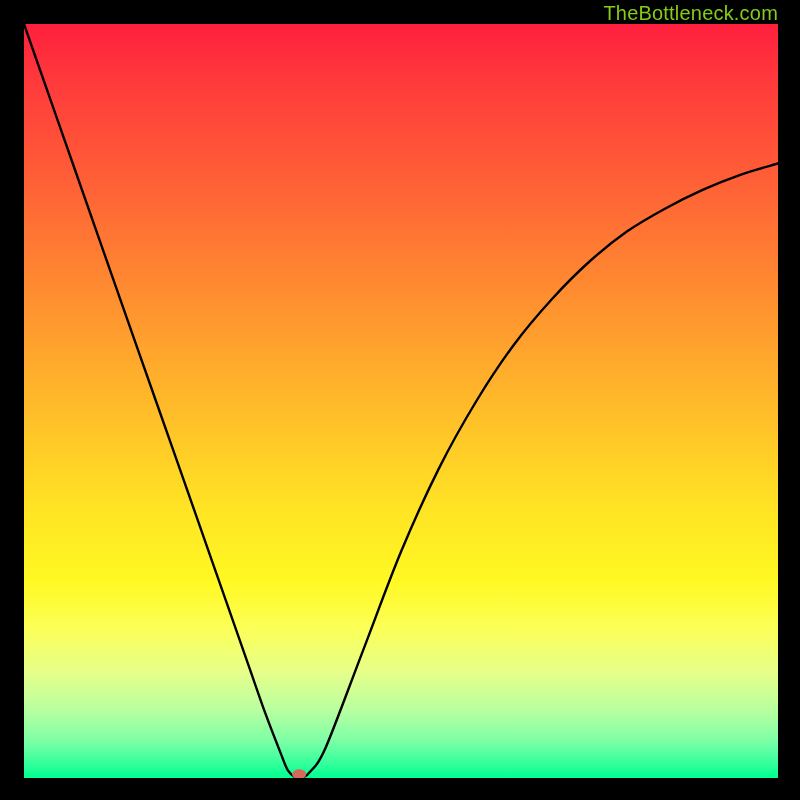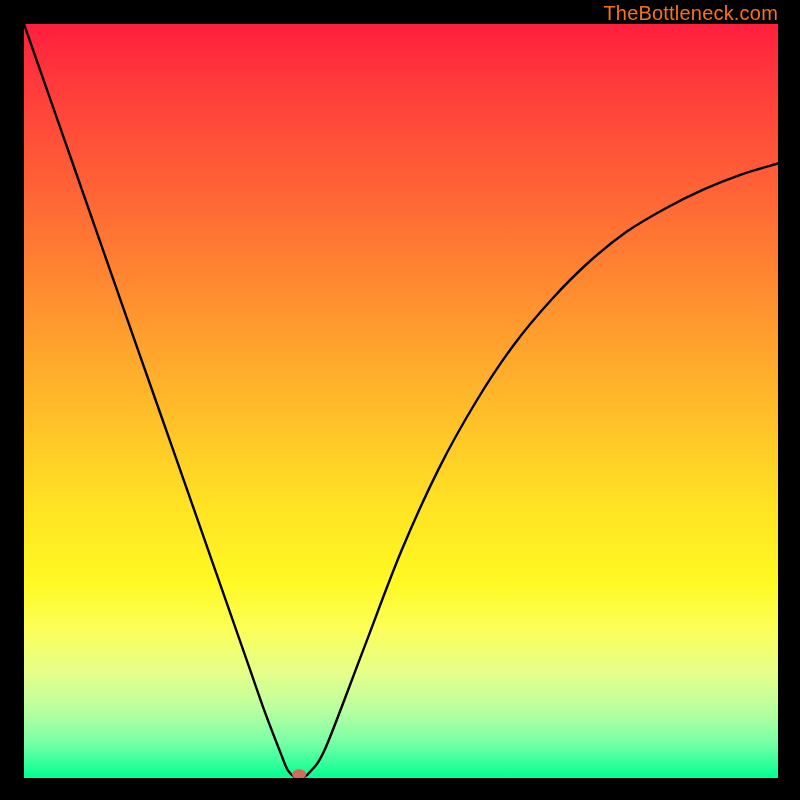--- a/index.html
+++ b/index.html
@@ -7,21 +7,21 @@
     width: 800px;
     height: 800px;
     background: #000;
     position: relative;
     font-family: Arial, sans-serif;
   }
   .watermark {
     position: absolute;
     top: 2px;
     right: 22px;
-    color: #f97316;
+    color: #84cc16;
     font-size: 20px;
     font-weight: normal;
     z-index: 10;
     letter-spacing: 0.2px;
   }
   .plot-area {
     position: absolute;
     top: 24px;
     left: 24px;
     width: 754px;

